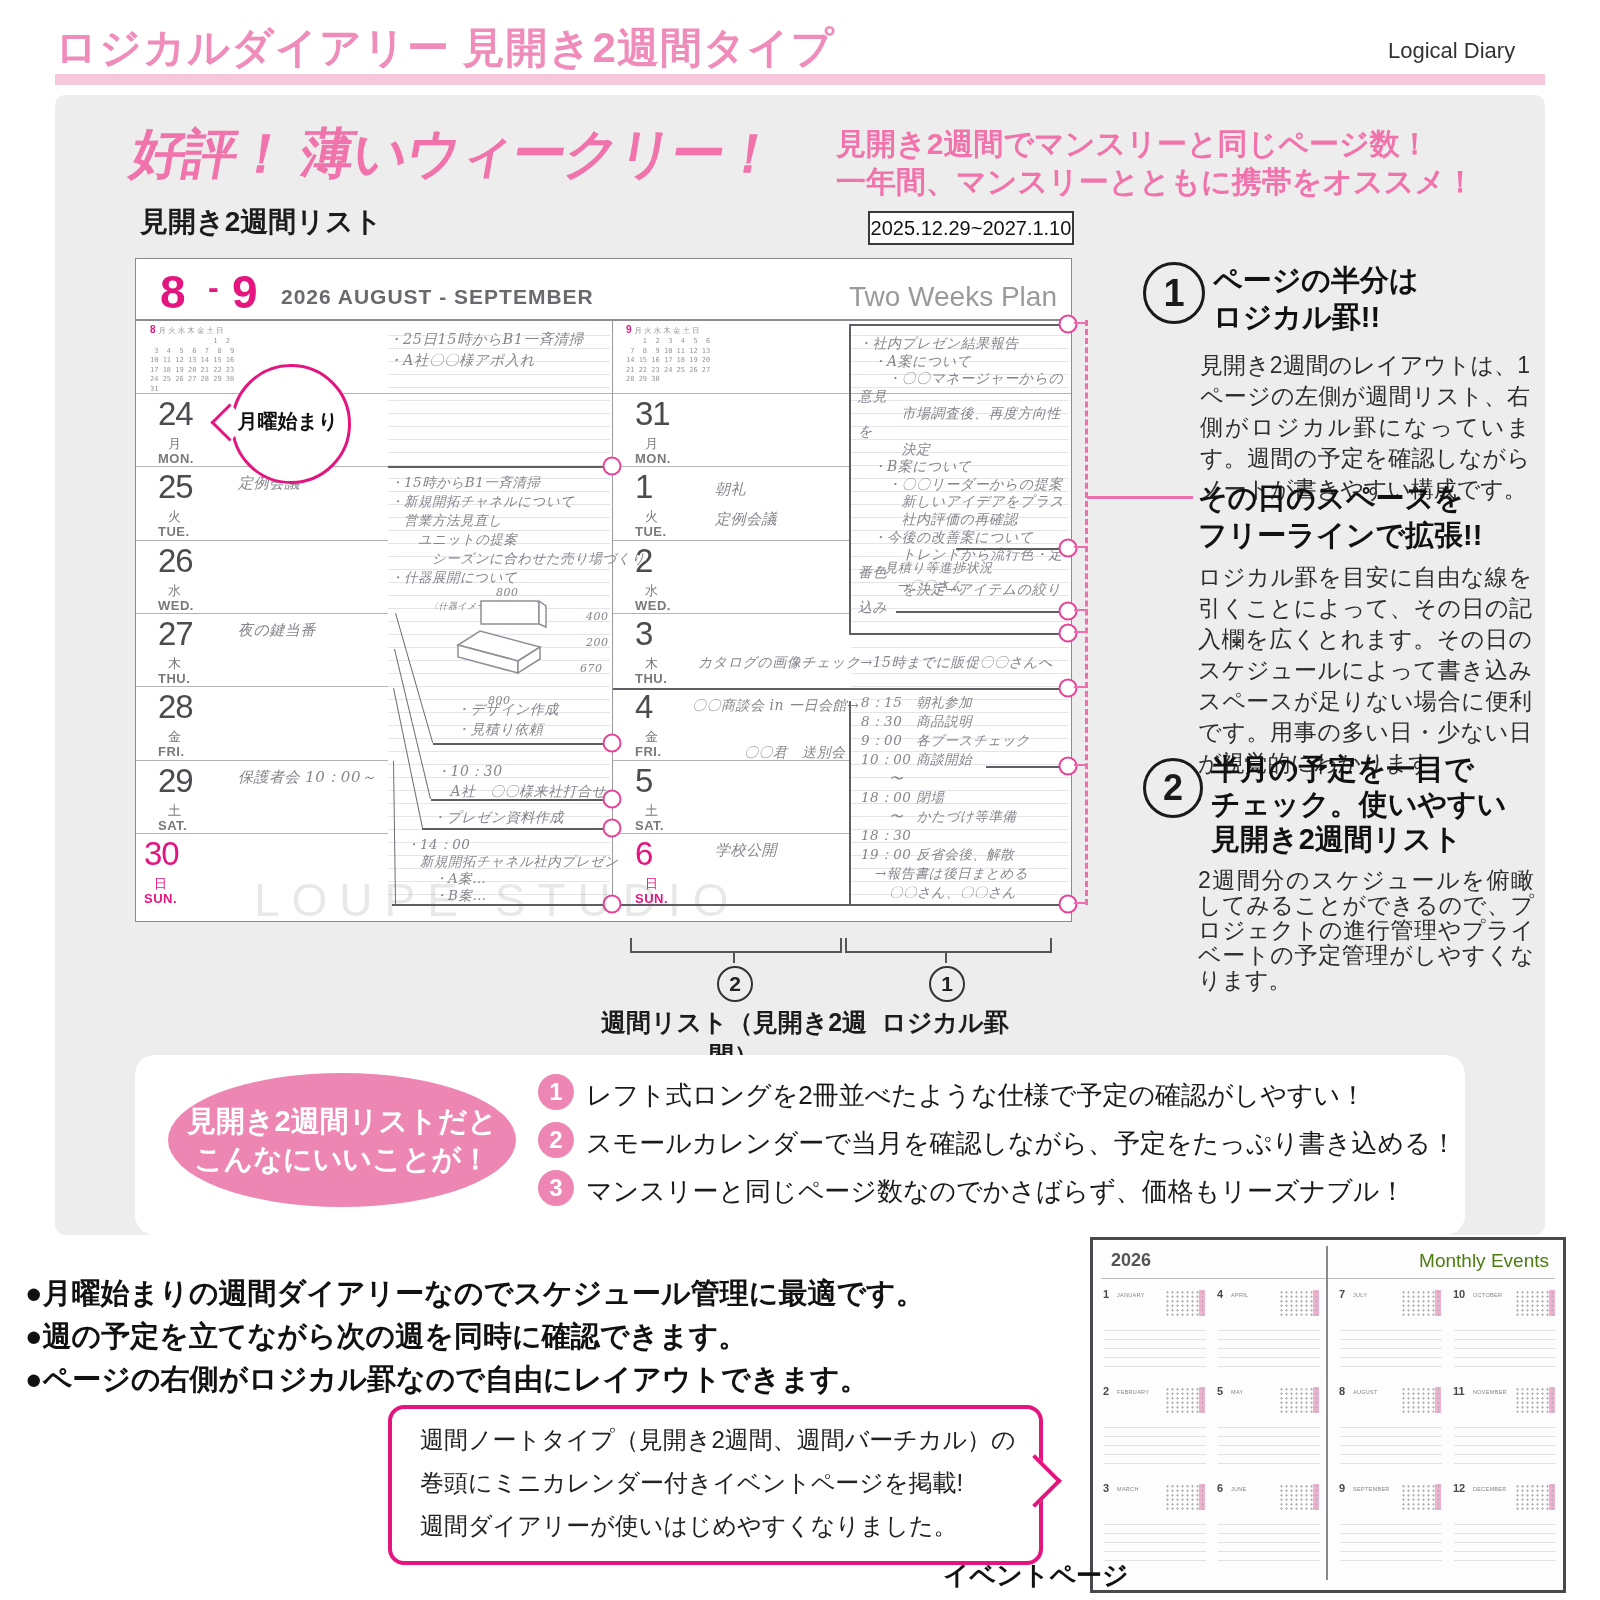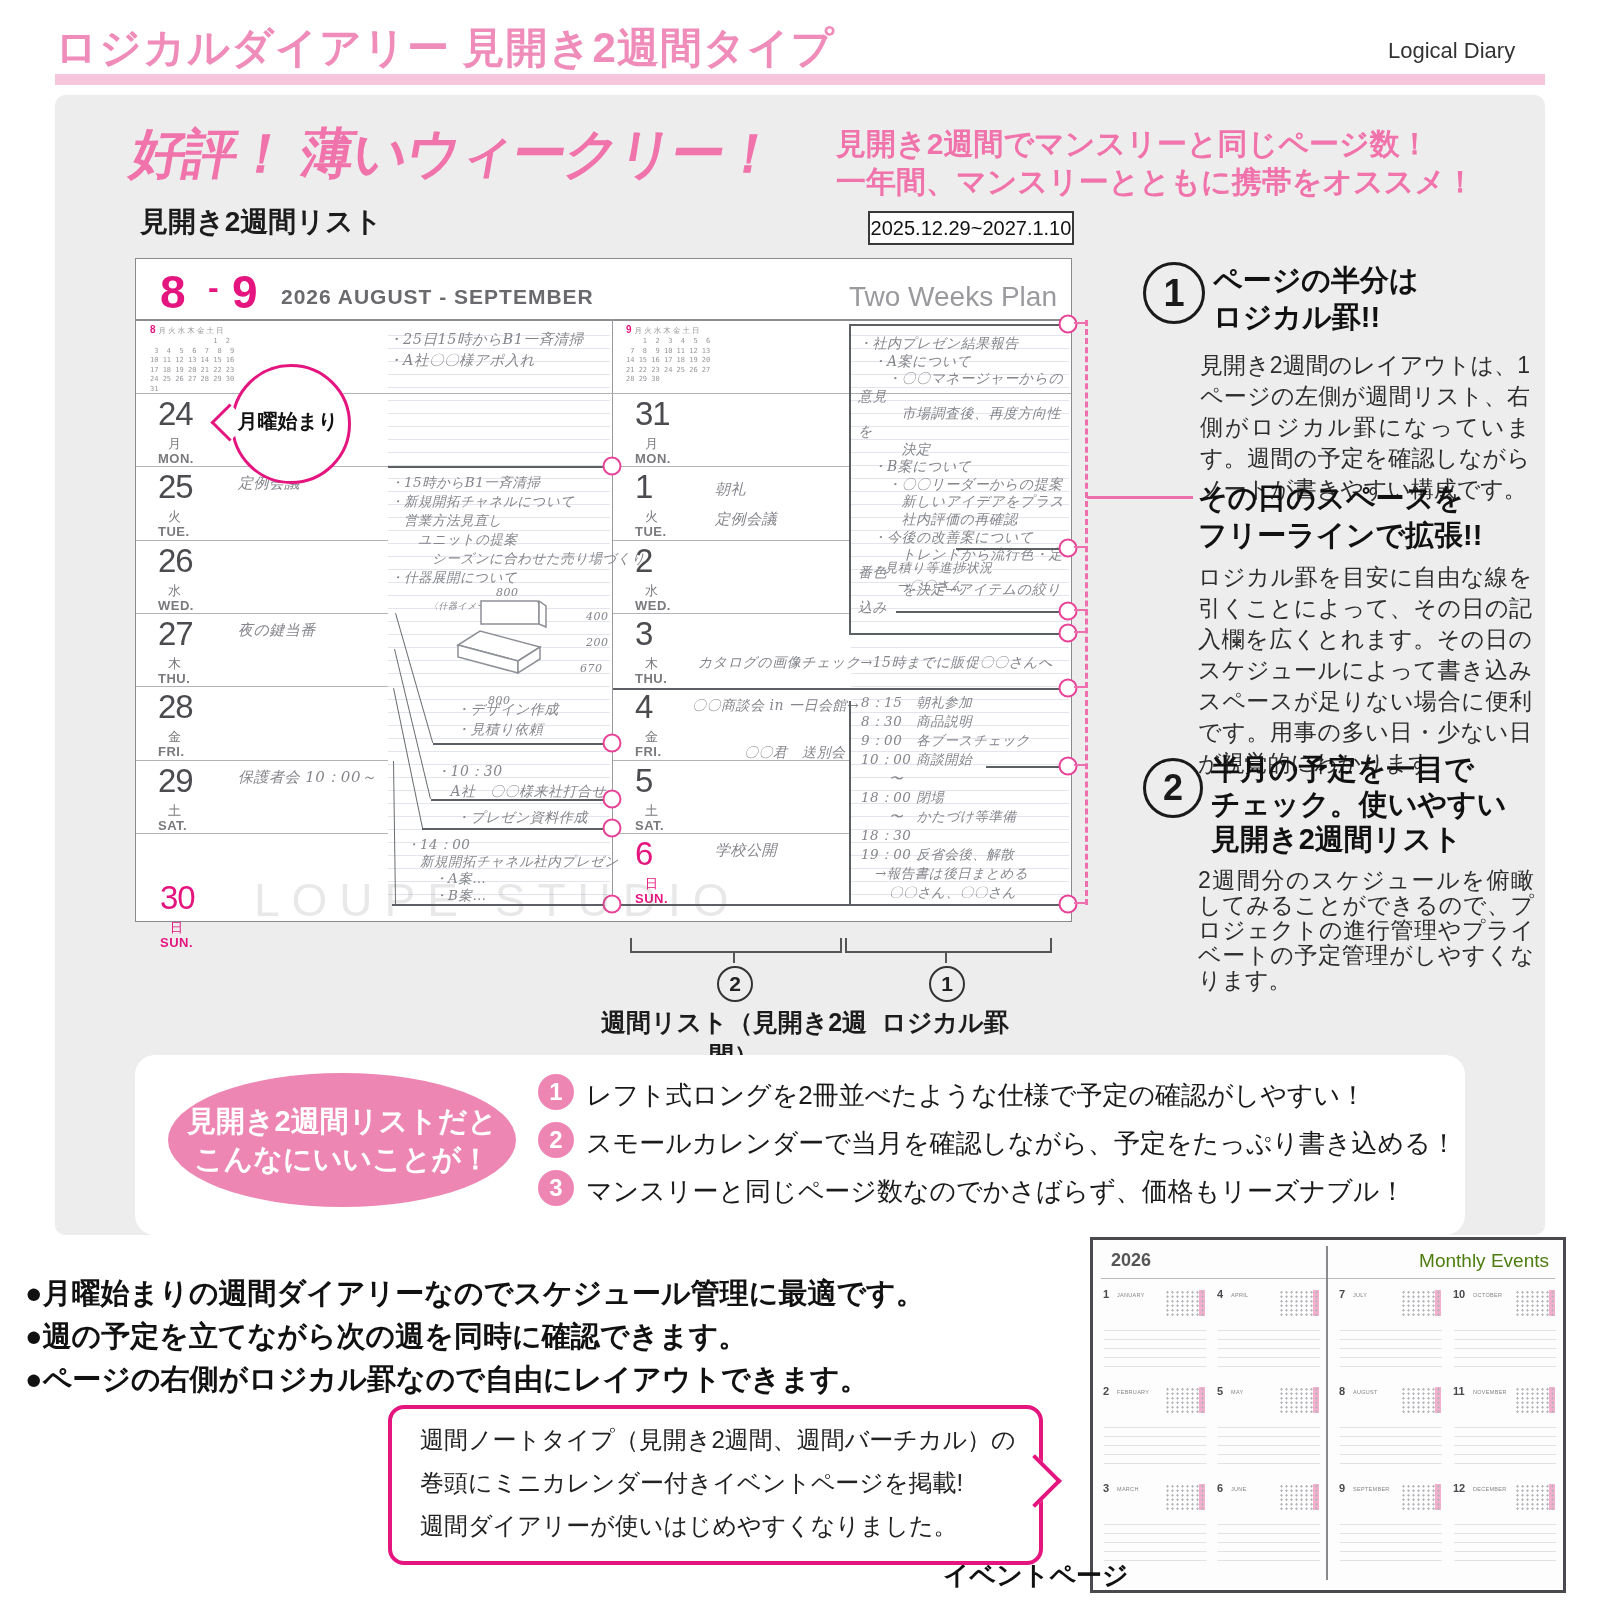--- a/index.html
+++ b/index.html
@@ -127,21 +127,21 @@
     <span class="dnum">28</span>
     <span class="djp">金</span>
     <span class="den">FRI.</span>
   </div>
   <div class="day-row" style="left:14px;top:501px;">
     <span class="dnum">29</span>
     <span class="djp">土</span>
     <span class="den">SAT.</span>
     <span class="devent hand">保護者会 10：00～</span>
   </div>
-  <div class="day-row sun" style="left:16px;top:574px;margin-top:44px;">
+  <div class="day-row sun" style="left:0;top:574px;">
     <span class="dnum">30</span>
     <span class="djp">日</span>
     <span class="den">SUN.</span>
   </div>
 
   <div class="day-row" style="left:491px;top:134px;">
     <span class="dnum">31</span>
     <span class="djp">月</span>
     <span class="den">MON.</span>
   </div>
@@ -184,21 +184,21 @@
   <div class="note hand pre" style="left:254px;top:214px;font-size:13.5px;">・15時からB1一斉清掃
 ・新規開拓チャネルについて
 　営業方法見直し
 　　ユニットの提案
 　　　シーズンに合わせた売り場づくり
 ・什器展開について</div>
   <div class="note hand pre" style="left:320px;top:440px;line-height:20px;">・デザイン作成
 ・見積り依頼</div>
   <div class="note hand pre" style="left:300px;top:502px;line-height:20px;">・10：30
 　A社　〇〇様来社打合せ</div>
-  <div class="note hand pre" style="left:320px;top:549px;">・プレゼン資料作成</div>
+  <div class="note hand pre" style="left:296px;top:549px;">・プレゼン資料作成</div>
   <div class="note hand pre" style="left:270px;top:577px;font-size:13.5px;line-height:17px;">・14：00
 　新規開拓チャネル社内プレゼン
 　　・A案…
 　　・B案…</div>
 
   <span class="note hand" style="left:293px;top:338px;font-size:9px;">〈什器イメージ〉</span>
   <svg class="abs" style="left:300px;top:334px;" width="150" height="100" viewBox="0 0 150 100">
     <g fill="#ffffff" stroke="#8d9096" stroke-width="1.5">
       <path d="M45 8 h55 a3 3 0 0 1 3 3 v20 h-58 z"></path>
       <path d="M103 8 l7 5 v21 l-7 -3 z"></path>

